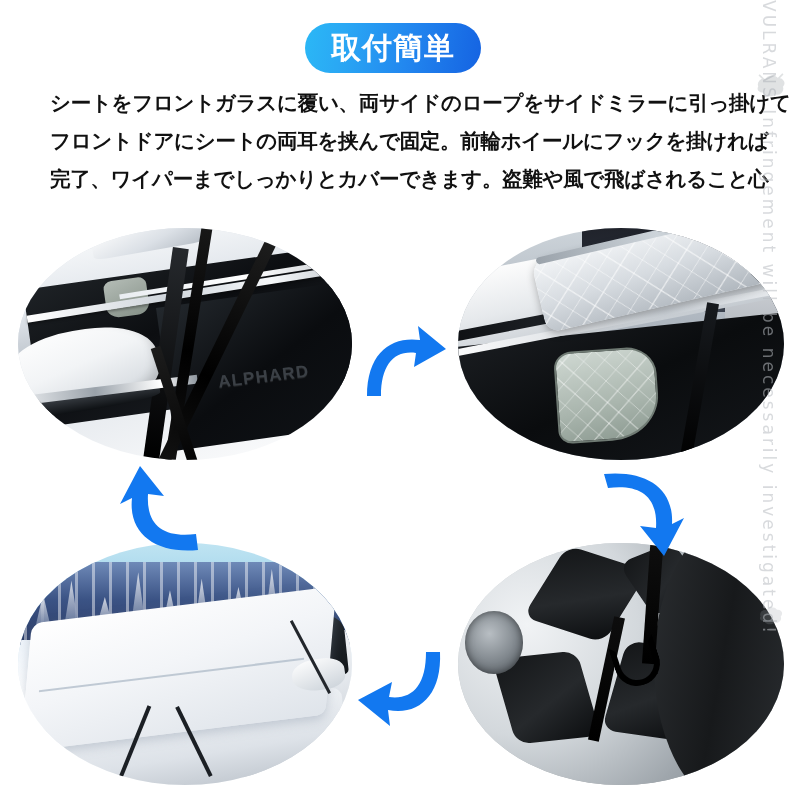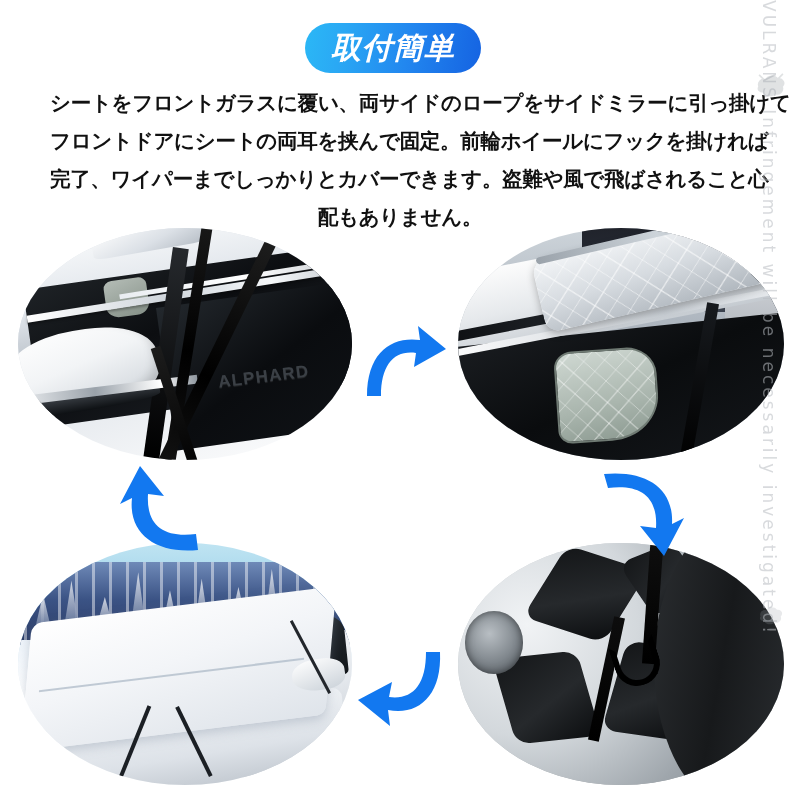--- a/index.html
+++ b/index.html
@@ -33,21 +33,20 @@
     box-sizing: border-box;
   }
   .title-badge-text {
     color: #ffffff;
     font-size: 30px;
     font-weight: 700;
     letter-spacing: 1px;
     line-height: 1;
     font-family: "DejaVu Sans", "Liberation Sans", sans-serif;
     white-space: nowrap;
-    font-style: italic;
   }
 
   
   .body-copy {
     position: absolute;
     left: 50px;
     top: 84px;
     width: 700px;
     text-align: center;
   }
@@ -413,21 +412,20 @@
 <div id="page">
 
   <div class="title-badge">
     <span class="title-badge-text">取付簡単</span>
   </div>
 
   <div class="body-copy">
     <span class="body-line">シートをフロントガラスに覆い、両サイドのロープをサイドミラーに引っ掛けて</span>
     <span class="body-line">フロントドアにシートの両耳を挟んで固定。前輪ホイールにフックを掛ければ</span>
     <span class="body-line">完了、ワイパーまでしっかりとカバーできます。盗難や風で飛ばされること心</span>
-    <span class="body-line">配もありません。</span>
   </div>
 
   <div class="photo" id="photo-tl">
     <div class="photo-inner">
       <div class="tl-sky"></div>
       <div class="tl-body"></div>
       <div class="tl-glass"></div>
       <div class="tl-glass2"></div>
       <div class="tl-headrest"></div>
       <div class="tl-chrome2"></div>

